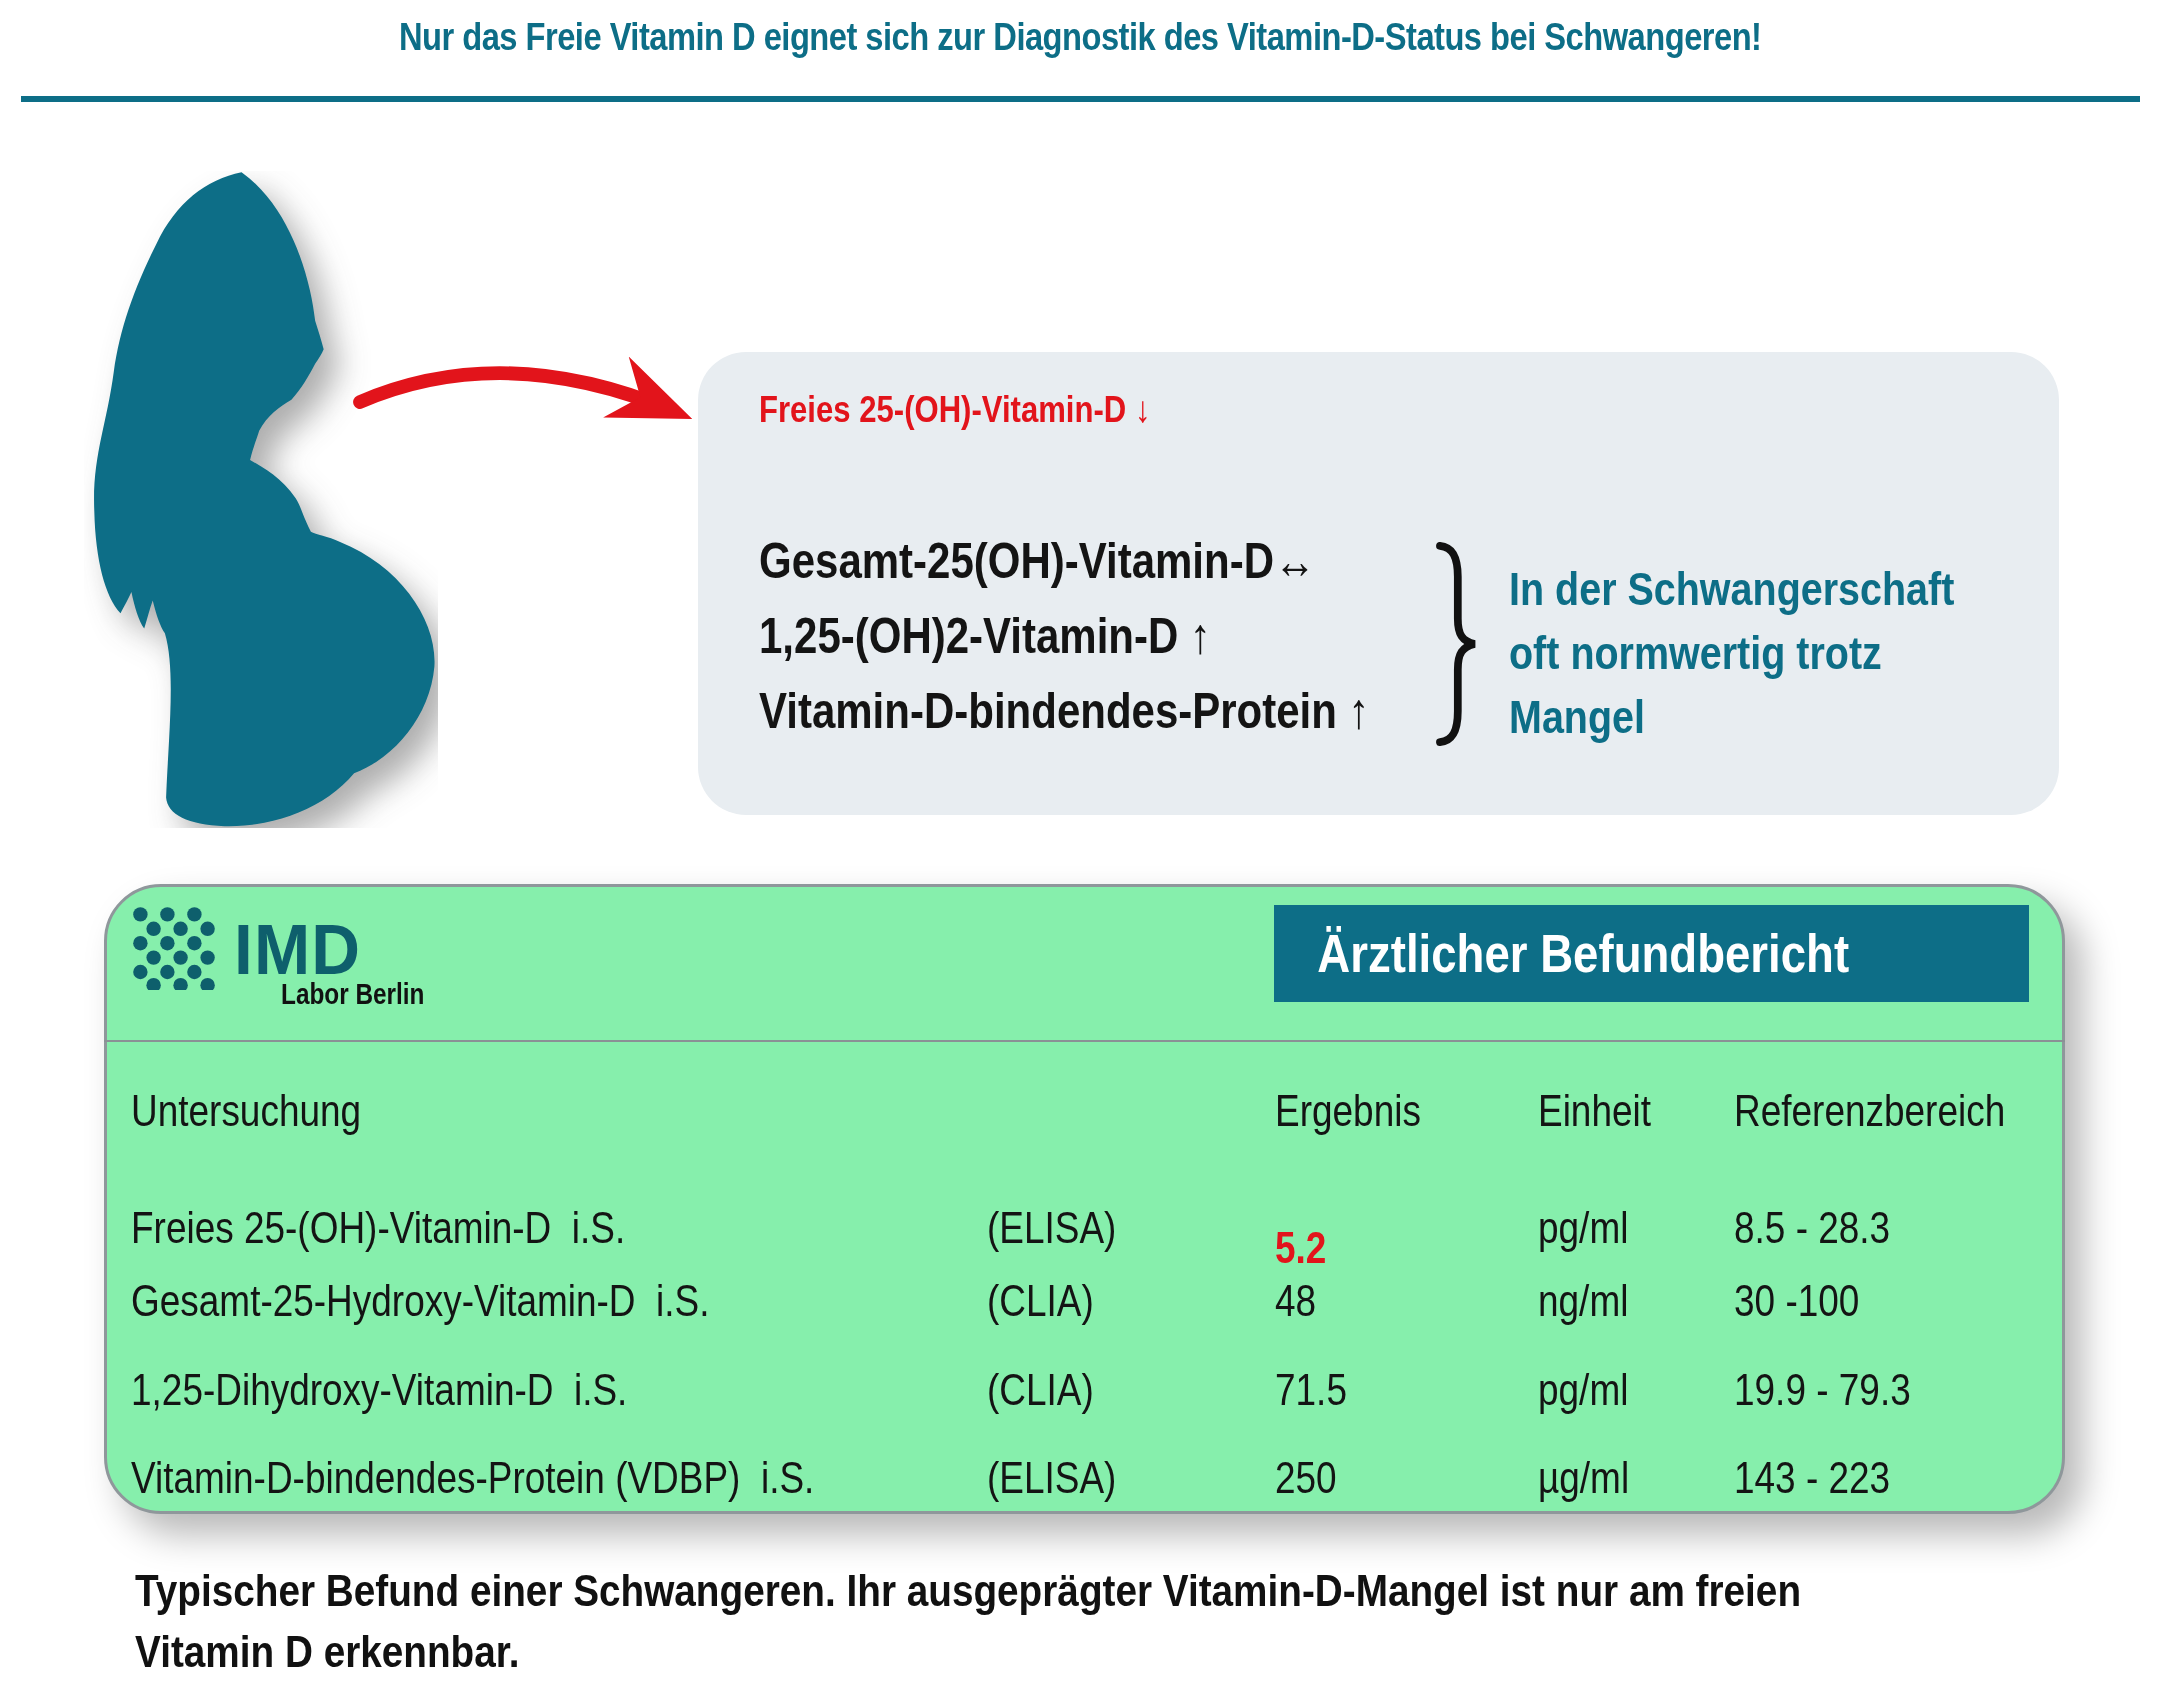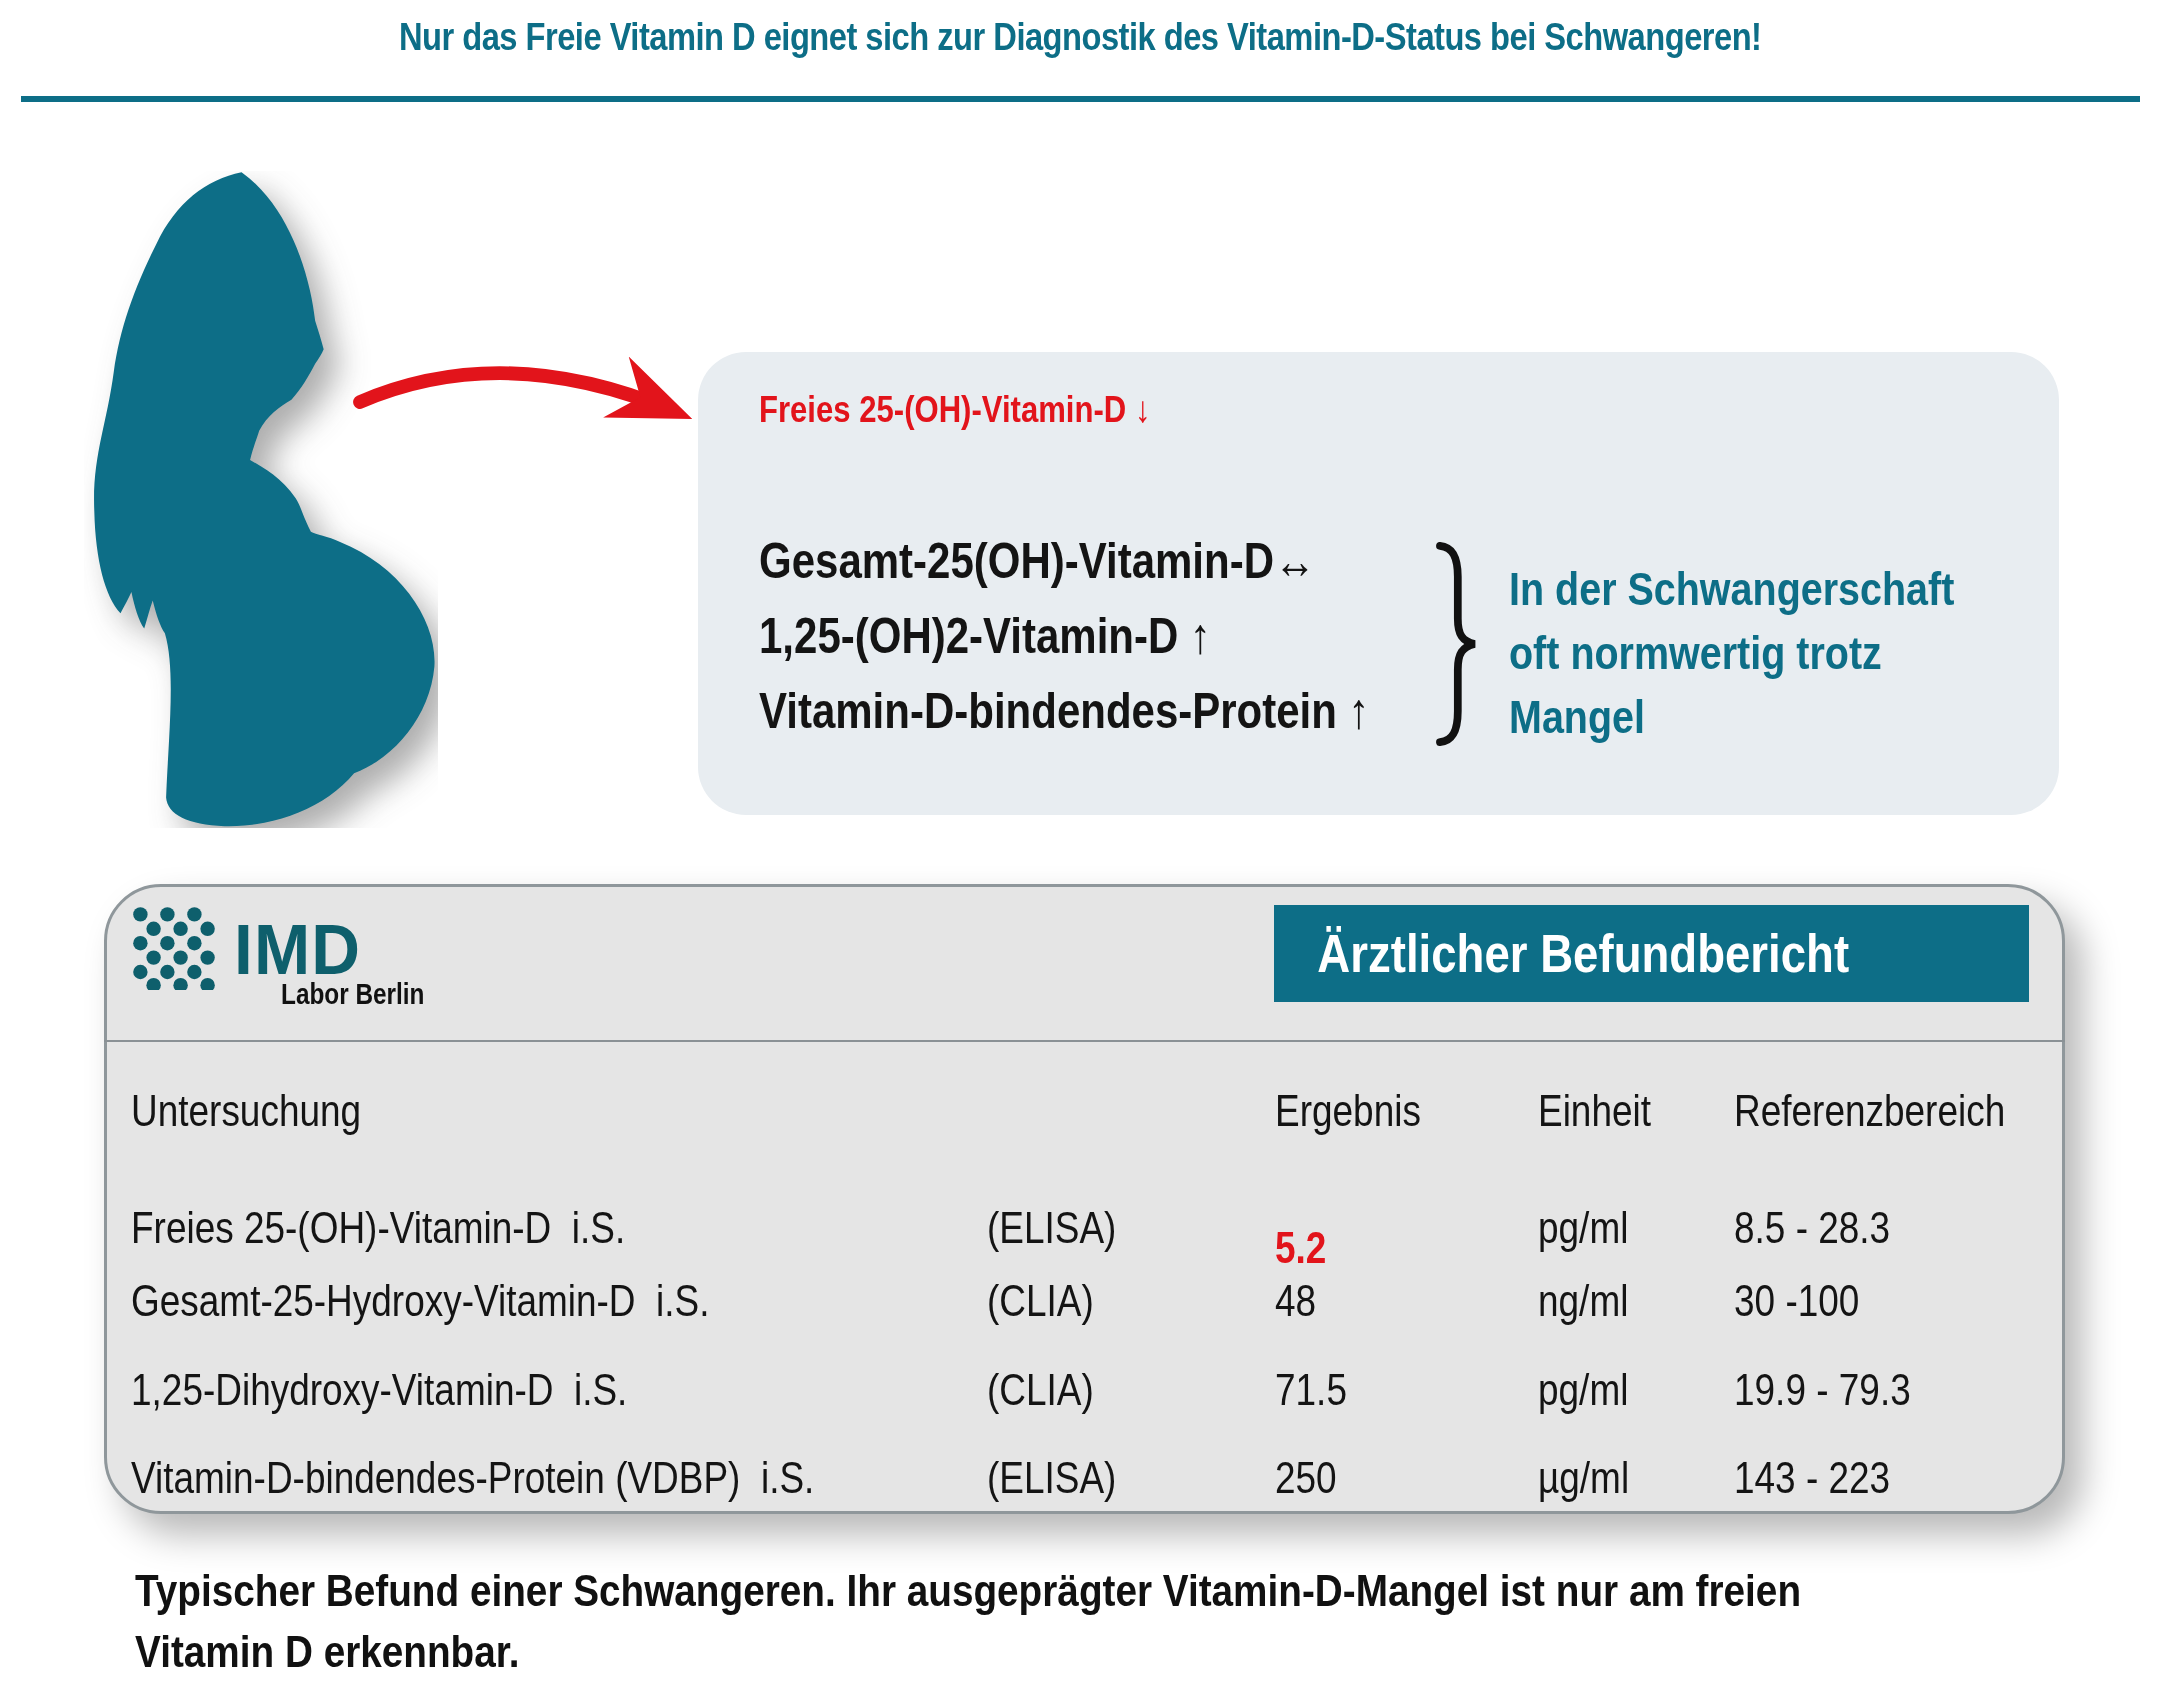--- a/index.html
+++ b/index.html
@@ -59,21 +59,21 @@
   .brace-svg{left:736px;top:187px;width:50px;height:210px;}
   .ib-note{
     left:811px;top:205px;width:540px;
     font-size:47px;font-weight:bold;color:var(--teal);
     line-height:64px;
   }
 
   
   .report-card{
     left:104px;top:884px;width:1961px;height:630px;
-    background:#e5e5e5;
+    background:#86efac;
     border:3px solid var(--card-border);
     border-radius:57px;
     box-shadow:18px 20.4px 36px rgba(0,0,0,0.28);
   }
   .logo-dots{left:25px;top:19px;width:90px;height:84px;}
   .logo-dots circle{fill:var(--logo-teal);}
   .logo-imd{
     left:127px;top:21.6px;
     font-size:71px;font-weight:bold;color:var(--logo-teal);
     letter-spacing:1.2px;

